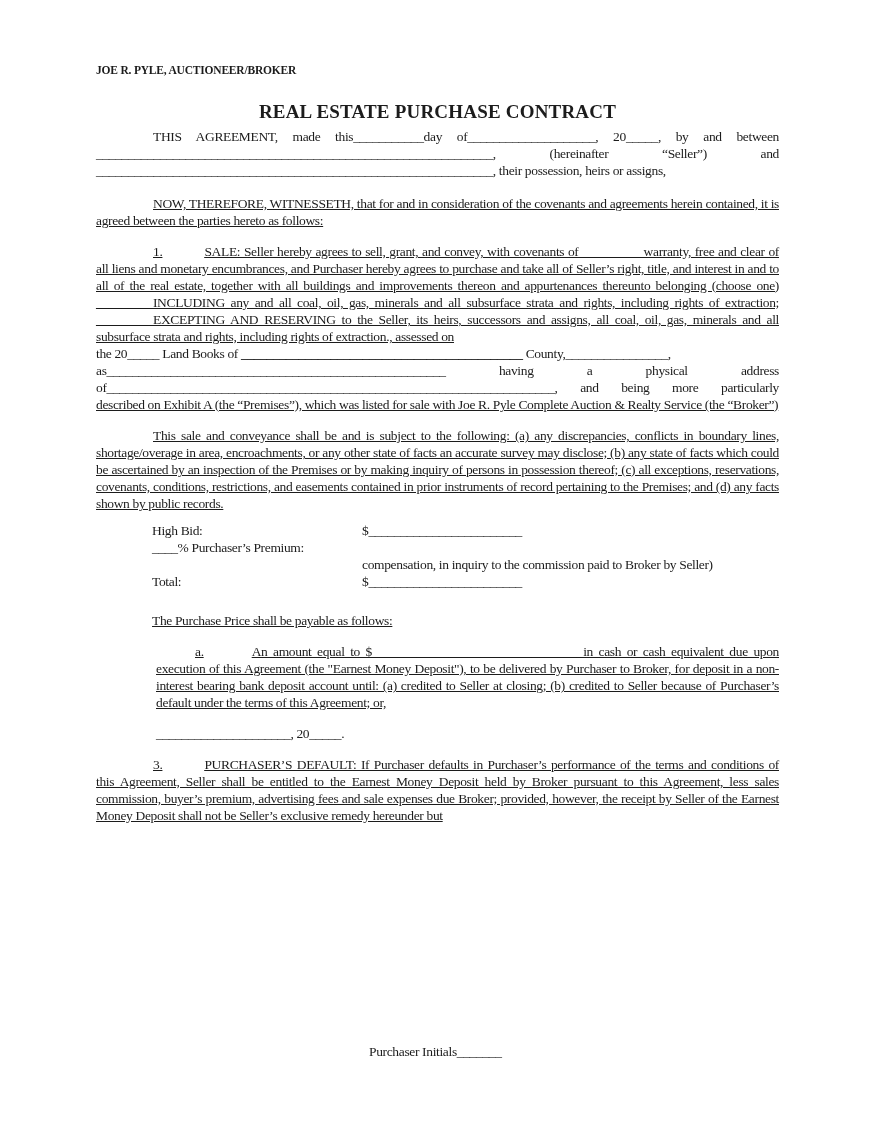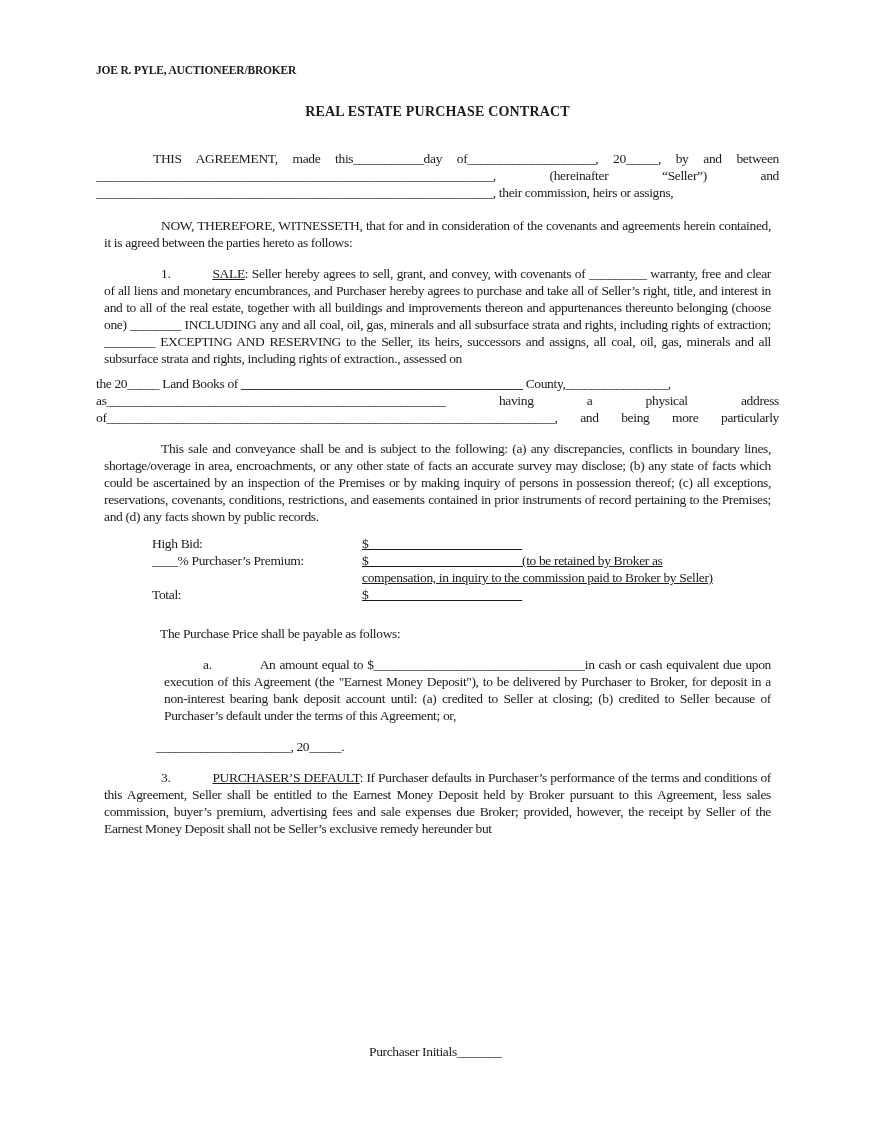--- a/index.html
+++ b/index.html
@@ -12,81 +12,81 @@
     font-family:"Liberation Serif","DejaVu Serif",serif;
     font-size:13.5px;
     line-height:17px;
     letter-spacing:-0.35px;
     color:#1c1c1c;
     overflow:hidden;
   }
   .broker-header { font-weight:bold; font-size:11.5px; letter-spacing:-0.2px; }
   .doc-title {
     margin:24px 0 0 0; text-align:center;
-    font-weight:bold; font-size:14px; letter-spacing:0.2px;
+    font-weight:bold; font-size:19px; letter-spacing:0.2px;
   }
-  .para { margin:8px; text-align:justify; }
+  .para { margin:0; text-align:justify;text-decoration:underline; }
   .indent { text-indent:57px; }
   .jline { text-align:justify; text-align-last:justify; }
   .indent1 { text-indent:57px; }
   .hang { text-indent:57px; text-align:justify; }
   .num-gap { display:inline-block; width:42px; }
   .sub-gap { display:inline-block; width:48px; }
   .underlined { text-decoration:underline; }
   .bold { font-weight:bold; }
-  .intro { margin-top:30px; }
+  .intro { margin-top:8px; }
   .sp-wit { margin-top:16px; }
   .sp-sec { margin-top:14px; }
   .sp { margin-top:14px; }
   .sp-table { margin-top:10px; }
   .sp-pay { margin-top:22px; padding-left:56px; }
   .price-row { display:flex; padding-left:56px; }
   .price-label { flex:0 0 210px; }
-  .price-value { flex:1; white-space:nowrap;text-decoration:underline; }
+  .price-value { flex:1; white-space:nowrap; }
   .sub { padding-left:60px; }
   .sub-first { text-indent:39px; }
   .page-footer { position:absolute; left:96px; top:1043px; width:683px; height:20px; }
   .page-footer .f1 { position:absolute; left:0; top:16px; }
   .page-footer .f2 { position:absolute; left:273px; top:0; }
 </style>
 </head>
 <body>
 
 <div class="page">
 
   <div class="broker-header">JOE R. PYLE, AUCTIONEER/BROKER</div>
 
   <div class="doc-title">REAL ESTATE PURCHASE CONTRACT</div>
 
   <div class="intro">
     <div class="jline indent1">THIS AGREEMENT, made this___________day of____________________, 20_____, by and between</div>
     <div class="jline">______________________________________________________________, (hereinafter “Seller”) and</div>
-    <div>______________________________________________________________, their commission, heirs or assigns,</div>
+    <div>______________________________________________________________, their possession, heirs or assigns,</div>
   </div>
 
   <div class="para indent sp-wit">NOW, THEREFORE, WITNESSETH, that for and in consideration of the covenants and agreements herein contained, it is agreed between the parties hereto as follows:</div>
 
   <div class="sp-sec">
     <div class="para hang"><span>1.</span><span class="num-gap"></span><span class="underlined">SALE</span><span>: Seller hereby agrees to sell, grant, and convey, with covenants of _________ warranty, free and clear of all liens and monetary encumbrances, and Purchaser hereby agrees to purchase and take all of Seller’s right, title, and interest in and to all of the real estate, together with all buildings and improvements thereon and appurtenances thereunto belonging (choose one) ________ INCLUDING any and all coal, oil, gas, minerals and all subsurface strata and rights, including rights of extraction; ________ EXCEPTING AND RESERVING to the Seller, its heirs, successors and assigns, all coal, oil, gas, minerals and all subsurface strata and rights, including rights of extraction., assessed on</span></div>
     <div><span>the 20_____ Land Books of </span><span class="bold">____________________________________________</span><span> County,________________,</span></div>
     <div class="jline">as_____________________________________________________ having a physical address</div>
     <div class="jline">of______________________________________________________________________, and being more particularly</div>
+    <div class="para">described on Exhibit A (the “Premises”), which was listed for sale with Joe R. Pyle Complete Auction &amp; Realty Service (the “Broker”)</div>
   </div>
 
   <div class="para indent sp">This sale and conveyance shall be and is subject to the following: (a) any discrepancies, conflicts in boundary lines, shortage/overage in area, encroachments, or any other state of facts an accurate survey may disclose; (b) any state of facts which could be ascertained by an inspection of the Premises or by making inquiry of persons in possession thereof; (c) all exceptions, reservations, covenants, conditions, restrictions, and easements contained in prior instruments of record pertaining to the Premises; and (d) any facts shown by public records.</div>
 
 
   <div class="sp-table">
     <div class="price-row">
       <span class="price-label">High Bid:</span>
       <span class="price-value">$________________________</span>
     </div>
     <div class="price-row">
       <span class="price-label">____% Purchaser’s Premium:</span>
-      <span class="price-value">$________________________(to be retained by Broker as</span>
     </div>
     <div class="price-row">
       <span class="price-label"></span>
       <span class="price-value">compensation, in inquiry to the commission paid to Broker by Seller)</span>
     </div>
     <div class="price-row">
       <span class="price-label">Total:</span>
       <span class="price-value">$________________________</span>
     </div>
   </div>

